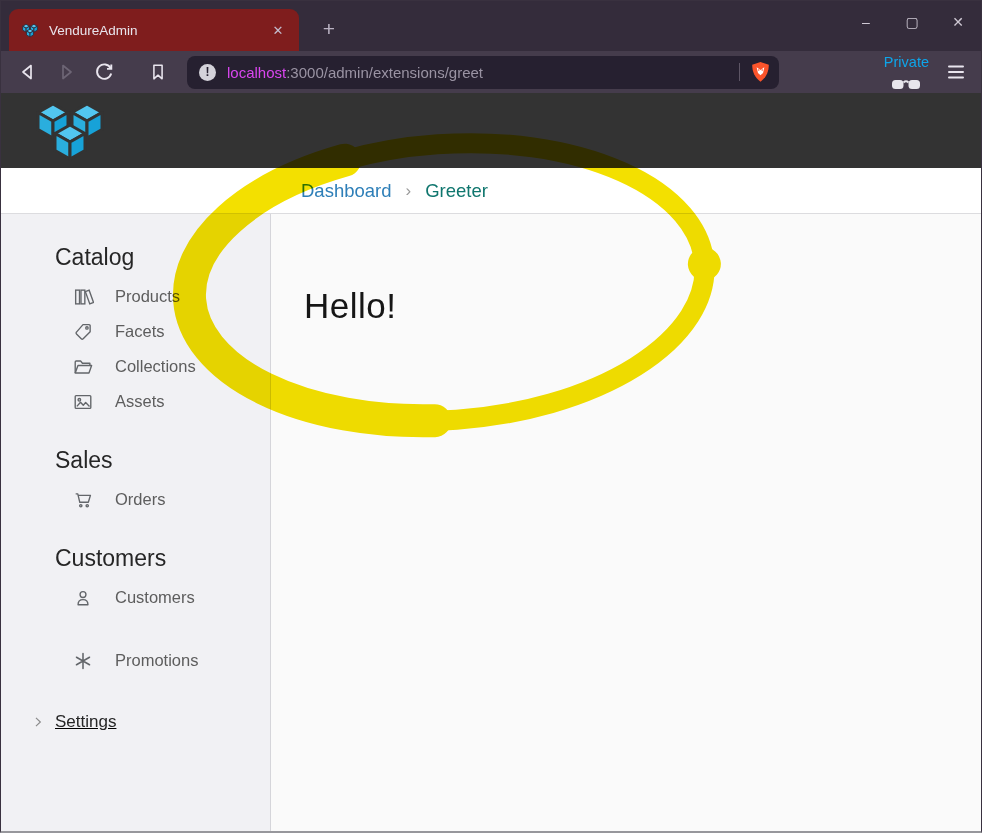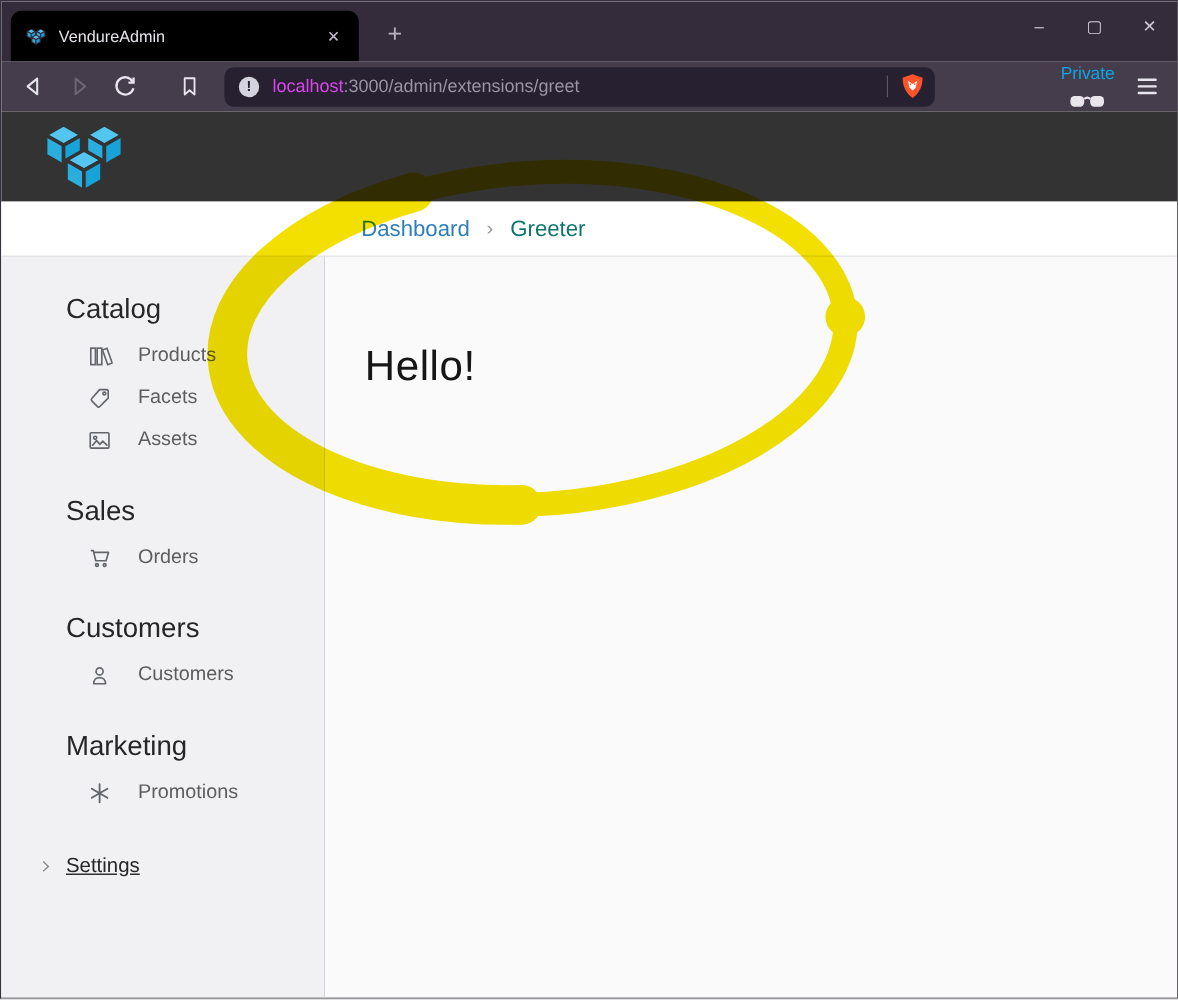--- a/index.html
+++ b/index.html
@@ -3,21 +3,21 @@
 <meta charset="utf-8">
 <style>
   * { margin:0; padding:0; box-sizing:border-box; }
   html,body { width:982px; height:833px; }
   body { font-family:"Liberation Sans", sans-serif; }
   .window { position:relative; width:982px; height:833px; overflow:hidden;
             border:1px solid #39313f; border-bottom:2px solid #97979c; background:#fafafa; }
 
   
   .tabstrip { position:absolute; left:0; top:0; width:100%; height:50px; background:#342c3b; }
-  .tab { position:absolute; left:8px; top:8px; width:290px; height:42px; background:#000000;
+  .tab { position:absolute; left:8px; top:8px; width:290px; height:42px; background:#7f1d1d;
          border-radius:9px 9px 0 0; display:flex; align-items:center; padding:0 10px 0 12px; }
   .tab-title { color:#e8e4ec; font-size:13.5px; flex:1; margin-left:10px; white-space:nowrap; overflow:hidden; }
   .tab-close { color:#c3bccd; font-size:13px; width:22px; height:22px; display:flex; align-items:center;
                justify-content:center; border-radius:50%; cursor:pointer; }
   .newtab { position:absolute; left:314px; top:14px; width:28px; height:28px; color:#b9b2c2;
             font-size:21px; font-weight:300; display:flex; align-items:center; justify-content:center; border-radius:50%; }
   .wincontrols { position:absolute; right:0; top:0; height:42px; display:flex; }
   .winbtn { width:46px; height:42px; display:flex; align-items:center; justify-content:center;
             color:#cfc9d4; font-size:14px; }
 
@@ -200,20 +200,27 @@
         </div>
         <div class="nav-item">
           <svg width="22" height="22" viewBox="0 0 24 24" fill="none" stroke="#63666a" stroke-width="1.5">
             <path d="M12 4 h6.6 a1.2 1.2 0 0 1 1.2 1.2 V11.8 L12.2 19.4 a1.5 1.5 0 0 1 -2.1 0 L4.9 14.2 a1.5 1.5 0 0 1 0 -2.1 z" stroke-linejoin="round"></path>
             <circle cx="16.3" cy="7.6" r="1.3"></circle>
           </svg>
           <span class="lbl">Facets</span>
         </div>
         <div class="nav-item">
           <svg width="22" height="22" viewBox="0 0 24 24" fill="none" stroke="#63666a" stroke-width="1.5">
+            <path d="M3.5 18.5 V6.6 a1.1 1.1 0 0 1 1.1 -1.1 h4.8 l2 2.4 h8.1 v2.2" stroke-linejoin="round"></path>
+            <path d="M3.5 18.5 l3 -8.2 h14.9 l-2.9 8.2 z" stroke-linejoin="round"></path>
+          </svg>
+          <span class="lbl">Collections</span>
+        </div>
+        <div class="nav-item">
+          <svg width="22" height="22" viewBox="0 0 24 24" fill="none" stroke="#63666a" stroke-width="1.5">
             <rect x="3.5" y="5" width="17" height="14" rx="1"></rect>
             <circle cx="8" cy="9.6" r="1.4"></circle>
             <path d="M5.3 16.8 l4 -4.6 l3 3.4 l2.6 -3 l4.2 4.2" stroke-linejoin="round"></path>
           </svg>
           <span class="lbl">Assets</span>
         </div>
       </div>
 
       <div class="section">
         <div class="sec-title">Sales</div>
@@ -232,21 +239,20 @@
         <div class="nav-item">
           <svg width="22" height="22" viewBox="0 0 24 24" fill="none" stroke="#63666a" stroke-width="1.5">
             <circle cx="12" cy="8.2" r="3.2"></circle>
             <path d="M6.6 19.4 c0 -3.6 2.4 -5.6 5.4 -5.6 s5.4 2 5.4 5.6 z" stroke-linejoin="round"></path>
           </svg>
           <span class="lbl">Customers</span>
         </div>
       </div>
 
       <div class="section">
-        <div class="sec-title">Marketing</div>
         <div class="nav-item">
           <svg width="22" height="22" viewBox="0 0 24 24" fill="none" stroke="#63666a" stroke-width="1.7">
             <path d="M12 3.8 V20.2 M4.9 7.9 L19.1 16.1 M19.1 7.9 L4.9 16.1" stroke-linecap="round"></path>
           </svg>
           <span class="lbl">Promotions</span>
         </div>
       </div>
 
       <div class="settings-row">
         <svg width="14" height="14" viewBox="0 0 24 24" fill="none" stroke="#8a8a8a" stroke-width="2">

